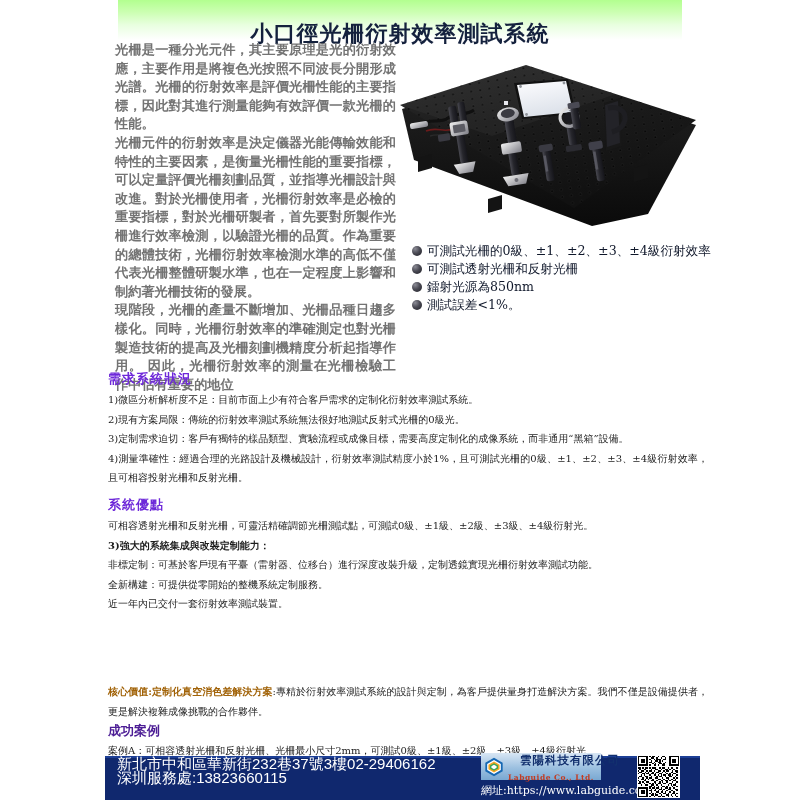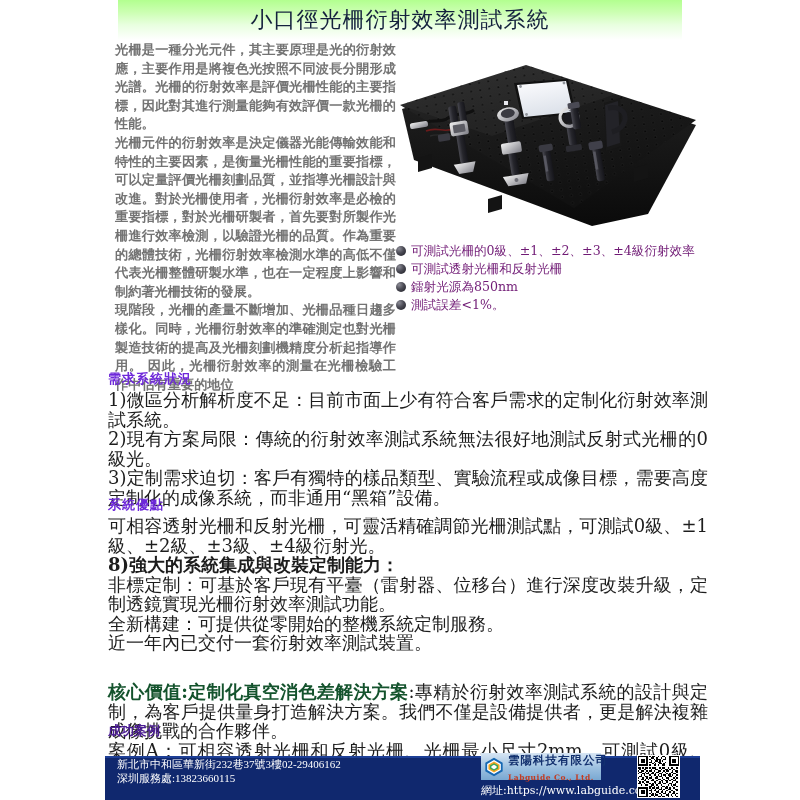--- a/index.html
+++ b/index.html
@@ -21,27 +21,27 @@
     position: absolute;
     left: 118px;
     top: 0px;
     width: 564px;
     height: 40px;
     background: linear-gradient(to bottom, #b2ff8f 0%, #cdffb4 32%, #e8ffdf 62%, #ffffff 100%);
   }
   .page-title {
     position: absolute;
     left: 118px;
-    top: 3px;
+    top: 16px;
     width: 564px;
     height: 34px;
     line-height: 34px;
     text-align: center;
     font-size: 22px;
-    font-weight: normal;
+    font-weight: bold;
     letter-spacing: 1px;
     color: #14213d;
     font-family: "DejaVu Serif", "Liberation Serif", serif;
     white-space: nowrap;
   }
 
   
   .intro-text {
     position: absolute;
     left: 115px;
@@ -59,26 +59,26 @@
     position: absolute;
     left: 396px;
     top: 48px;
     width: 308px;
     height: 190px;
   }
   .device-photo svg { display: block; }
 
   .feature-list {
     position: absolute;
-    left: 396px;
+    left: 412px;
     top: 242px;
     width: 300px;
     font-size: 12.6px;
     line-height: 18px;
-    color: #701a75;
+    color: #0f172a;
   }
   .feature-row {
     display: flex;
     align-items: flex-start;
     gap: 5px;
     white-space: nowrap;
   }
   .bullet-sphere {
     flex: 0 0 auto;
     width: 10px;
@@ -95,27 +95,27 @@
     width: 600px;
   }
   .section-heading {
     font-size: 13px;
     font-weight: bold;
     color: #6d28d9;
     letter-spacing: 1px;
     margin-bottom: 2px;
   }
   .body-line {
-    font-size: 18px;
+    font-size: 10px;
     line-height: 19.5px;
     color: #1d1d1d;
     text-align: justify;
   }
   .body-line.bold { font-weight: bold; }
-  .red { color: #14532d; font-weight: bold; }
+  .red { color: #a16207; font-weight: bold; }
   .red-head { color: #4c1d95; font-weight: bold; font-size: 13px; line-height: 19.5px; }
 
   #sec-demand { top: 370px; }
   #sec-advantage { top: 496px; }
   #sec-core { top: 682px; }
   #sec-cases { top: 721px; }
 
   
   .footer-bar {
     position: absolute;
@@ -124,24 +124,24 @@
     width: 595px;
     height: 44px;
     background: #10286e;
     border-top: 2px solid #1d3f96;
   }
   .footer-address {
     position: absolute;
     left: 117px;
     top: 757px;
     width: 330px;
-    font-size: 11px;
+    font-size: 15px;
     line-height: 14.4px;
     color: #ffffff;
-    font-family: Liberation Serif, serif;
+    font-family: Liberation Sans, sans-serif;
   }
   .footer-logo-box {
     position: absolute;
     left: 481px;
     top: 753px;
     width: 120px;
     height: 27px;
     background: linear-gradient(to bottom, #d8e6f4 0%, #9cc0e0 55%, #79a8d2 100%);
     display: flex;
     align-items: center;
@@ -150,20 +150,21 @@
     box-sizing: border-box;
   }
   .logo-mark { flex: 0 0 auto; width: 20px; height: 20px; }
   .logo-text { line-height: 1; }
   .logo-cn {
     font-size: 11.5px;
     font-weight: bold;
     color: #12306e;
     letter-spacing: 1px;
     white-space: nowrap;
+    margin-left: 12px;
   }
   .logo-en {
     font-size: 7.5px;
     font-weight: bold;
     color: #c23b22;
     letter-spacing: 0.5px;
     margin-top: 14px;
     white-space: nowrap;
   }
   .footer-url {
@@ -325,26 +326,27 @@
     <span class="bullet-sphere"></span>
     <span>測試誤差&lt;1%。</span>
   </div>
 </div>
 
 <div class="section" id="sec-demand">
   <div class="section-heading">需求系統狀況</div>
   <div class="body-line">1)微區分析解析度不足：目前市面上少有符合客戶需求的定制化衍射效率測試系統。</div>
   <div class="body-line">2)現有方案局限：傳統的衍射效率測試系統無法很好地測試反射式光柵的0級光。</div>
   <div class="body-line">3)定制需求迫切：客戶有獨特的樣品類型、實驗流程或成像目標，需要高度定制化的成像系統，而非通用“黑箱”設備。</div>
+  <div class="body-line">4)測量準確性：經過合理的光路設計及機械設計，衍射效率測試精度小於1%，且可測試光柵的0級、±1、±2、±3、±4級衍射效率，且可相容投射光柵和反射光柵。</div>
 </div>
 
 <div class="section" id="sec-advantage">
   <div class="section-heading">系統優點</div>
   <div class="body-line">可相容透射光柵和反射光柵，可靈活精確調節光柵測試點，可測試0級、±1級、±2級、±3級、±4級衍射光。</div>
-  <div class="body-line bold">8)強大的系統集成與改裝定制能力：</div>
+  <div class="body-line bold">3)強大的系統集成與改裝定制能力：</div>
   <div class="body-line">非標定制：可基於客戶現有平臺（雷射器、位移台）進行深度改裝升級，定制透鏡實現光柵衍射效率測試功能。</div>
   <div class="body-line">全新構建：可提供從零開始的整機系統定制服務。</div>
   <div class="body-line">近一年內已交付一套衍射效率測試裝置。</div>
 </div>
 
 <div class="section" id="sec-core">
   <div class="body-line"><span class="red">核心價值:定制化真空消色差解決方案</span><span>:專精於衍射效率測試系統的設計與定制，為客戶提供量身打造解決方案。我們不僅是設備提供者，更是解決複雜成像挑戰的合作夥伴。</span></div>
 </div>
 
 <div class="section" id="sec-cases">

